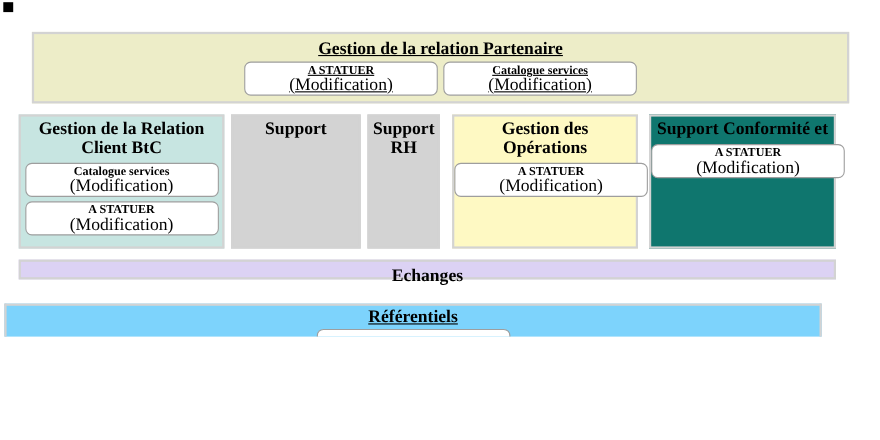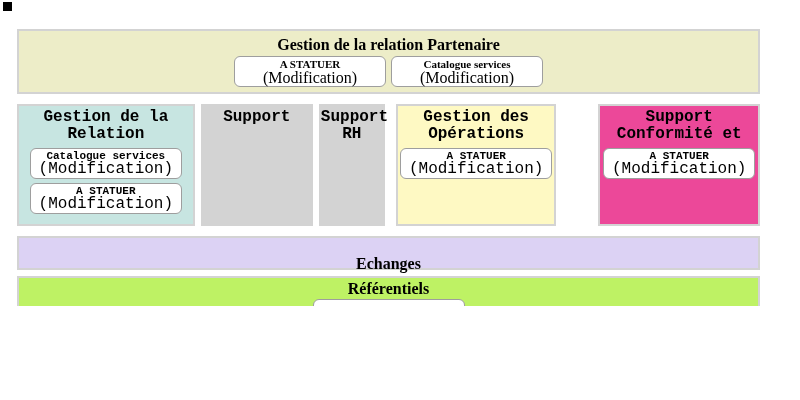--- a/index.html
+++ b/index.html
@@ -5,50 +5,50 @@
   html,body{margin:0;padding:0;}
   body{
     width:800px;height:400px;overflow:hidden;background:#ffffff;position:relative;
     font-family:"Liberation Serif","DejaVu Serif",serif;color:#000;
   }
   .black-square{position:absolute;left:3px;top:2px;width:9px;height:9px;background:#000;}
 
   section{box-sizing:border-box;border:2px solid #d3d3d3;text-align:center;position:absolute;}
 
   
-  .banner{left:17px;top:29px;width:743px;height:65px;background:#ededc8;padding-top:4px;}
+  .banner{left:29px;top:29px;width:743px;height:65px;background:#ededc8;padding-top:4px;text-decoration:underline;}
   .sec-title{font-weight:bold;font-size:16px;line-height:19px;}
   .btn-row{display:flex;justify-content:center;gap:5px;margin-top:2px;}
 
   
-  .row2{position:absolute;left:17px;top:104px;width:743px;height:122px;display:flex;align-items:stretch;font-family:Liberation Mono, monospace;}
+  .row2{position:absolute;left:17px;top:104px;width:743px;height:122px;display:flex;align-items:stretch;}
   .box{box-sizing:border-box;border:2px solid #d3d3d3;text-align:center;padding-top:3px;height:122px;}
   .box-btc{width:187px;background:#c7e5e1;margin-right:6px;}
   .box-compta{width:118px;background:#d3d3d3;margin-right:6px;}
   .box-rh{width:66px;background:#d3d3d3;margin-right:11px;}
   .box-ops{width:169px;background:#fef9c3;margin-right:10px;}
-  .box-rgpd{width:170px;background:#ec4899;margin-left:32px;}
+  .box-rgpd{width:170px;background:#0f766e;}
   .box-title{font-weight:bold;font-size:16px;line-height:17px;margin-bottom:5px;}
   .box-title span{display:block;}
 
   
   .btn{
-    display:block;width:152px;margin:0 auto 4px auto;background:#ffffff;
+    display:block;width:176px;margin:0 auto 4px auto;background:#ffffff;
     border:1px solid #9e9e9e;border-radius:6px;padding:1px 0 2px 0;
     font-family:inherit;text-align:center;color:#000;
   }
   .btn .b1{display:block;font-weight:bold;font-size:11px;line-height:13px;}
   .btn .b2{display:block;font-size:16px;line-height:13px;}
   .btn-row .btn{margin:0;}
 
   
-  .bar-echanges{left:17px;top:236px;width:743px;height:34px;background:#dcd2f4;padding-top:16px;}
+  .bar-echanges{left:17px;top:236px;width:743px;height:18px;background:#dcd2f4;padding-top:3px;}
   .bar-referentiels{
-    left:17px;top:276px;width:743px;height:30px;background:#bef264;
-    border-bottom:none;overflow:hidden;padding-top:2px;
+    left:4px;top:276px;width:743px;height:30px;background:#7dd3fc;
+    border-bottom:none;overflow:hidden;padding-top:2px;text-decoration:underline;
   }
   .bar-referentiels .sec-title{margin-bottom:2px;line-height:17px;}
   .partial-btn{height:30px;}
 </style>
 </head>
 <body>
 
 <div class="black-square"></div>
 
 <section class="banner">
@@ -63,20 +63,21 @@
       <span class="b2">(Modification)</span>
     </button>
   </div>
 </section>
 
 <div class="row2">
 
   <div class="box box-btc">
     <div class="box-title">
       <span>Gestion de la Relation</span>
+      <span>Client BtC</span>
     </div>
     <button class="btn">
       <span class="b1">Catalogue services</span>
       <span class="b2">(Modification)</span>
     </button>
     <button class="btn">
       <span class="b1">A STATUER</span>
       <span class="b2">(Modification)</span>
     </button>
   </div>

